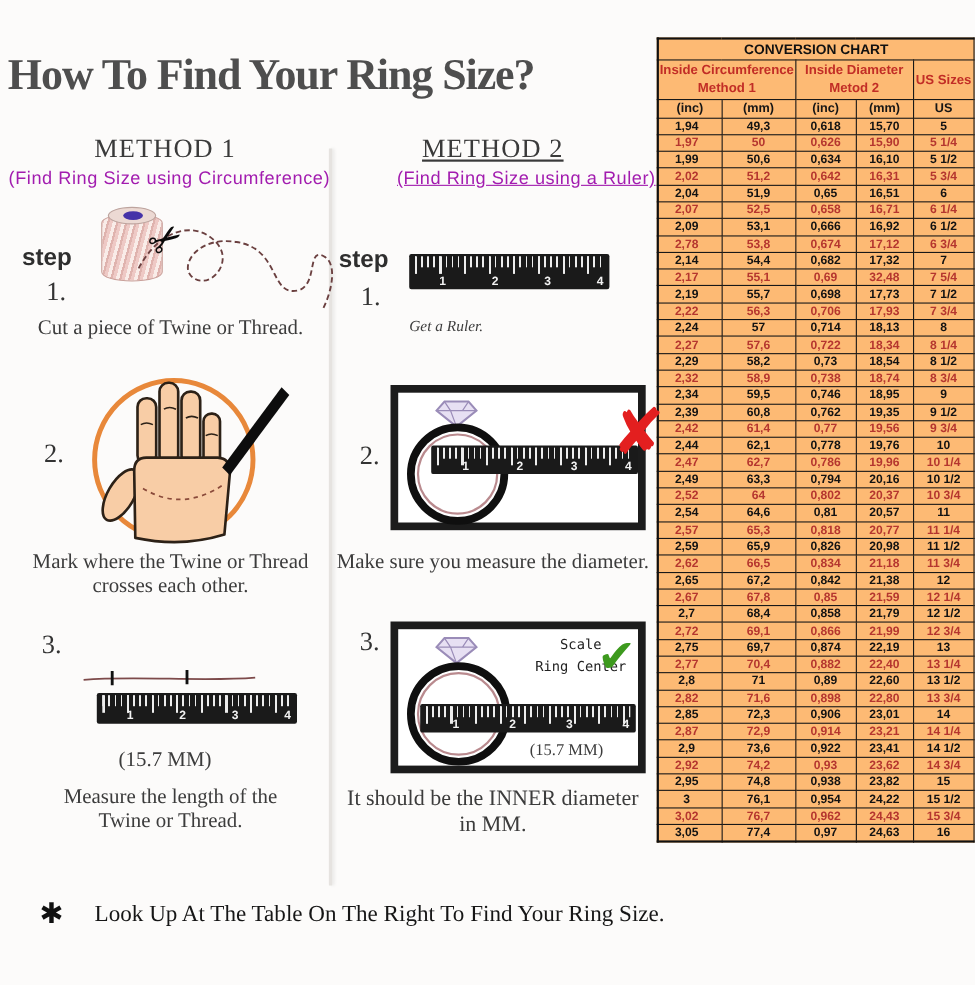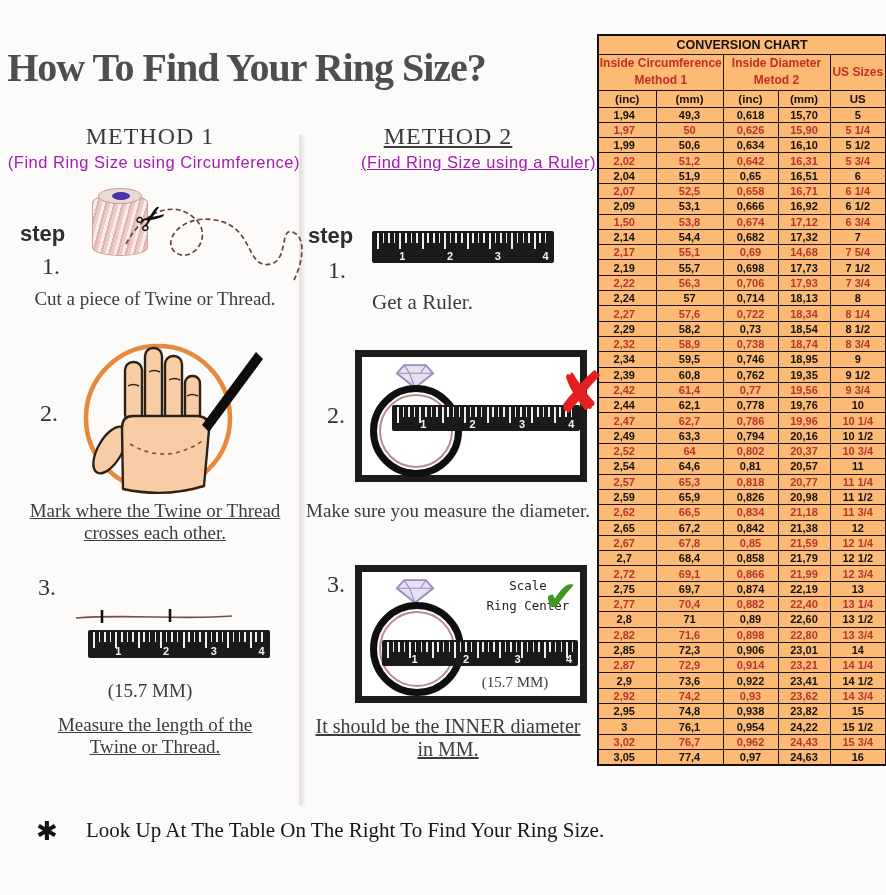--- a/index.html
+++ b/index.html
@@ -17,21 +17,21 @@
   .m1 { left:0;   width:300px; }
   .m2 { left:300px; width:296px;text-decoration:underline; }
 
   .divider { left:299px; top:135px; width:3px; height:670px;
     background:#e6e3e0; box-shadow:2px 0 3px rgba(0,0,0,0.08); }
 
   .step-label { font-family:"Liberation Sans",sans-serif; font-weight:bold;
     font-size:22px; color:#2e2e2e; }
   .step-num { font-size:24px; color:#333; }
   .step-text { text-align:center; font-size:19px; color:#3c3c3c; }
-  .preline { white-space:pre-line;text-decoration:underline; }
+  .preline { white-space:pre-line; }
 
   
   .ruler { position:absolute; background:#1a1a1a; border-radius:2px; }
   .ruler .ticks-small { position:absolute; left:5px; right:5px; top:2px; height:10px;
     background:repeating-linear-gradient(90deg,#ededed 0 1.5px, transparent 1.5px 5.6px); }
   .ruler .ticks-tall { position:absolute; left:5px; right:5px; top:2px; height:16px;
     background:repeating-linear-gradient(90deg,#ededed 0 2px, transparent 2px 22.4px); }
   .ruler .nums { position:absolute; left:15%; right:3%; bottom:1px; display:flex;
     justify-content:space-between; font-family:"Liberation Sans",sans-serif;
     font-weight:bold; font-size:11px; color:#f2f2f2; }
@@ -152,21 +152,21 @@
     <div class="ticks-small"></div>
     <div class="ticks-tall"></div>
     <div class="nums">
       <span>1</span>
       <span>2</span>
       <span>3</span>
       <span>4</span>
     </div>
   </div>
 <div class="abs step-num" style="left:328px; top:257px;">1.</div>
-<div class="abs step-text" style="left:372px; top:290px; width:160px; text-align:left; font-size:21px;">Get a Ruler.</div>
+<div class="abs step-text" style="left:372px; top:290px; width:160px; text-align:left; font-size:14px;font-style:italic;">Get a Ruler.</div>
 
 <div class="abs step-num" style="left:327px; top:402px;">2.</div>
 <div class="abs frame" style="left:355px; top:350px; width:232px; height:132px;">
   <svg class="abs" style="left:33px; top:5px;" width="40" height="28" viewBox="0 0 44 30">
     <path d="M10,3 L34,3 L42,12 L22,28 L2,12 Z" fill="#e7e0f3" stroke="#9a8cb8" stroke-width="2"></path>
     <path d="M2,12 L42,12 M10,3 L16,12 L22,28 M34,3 L28,12" fill="none" stroke="#9a8cb8" stroke-width="1.2"></path>
   </svg>
   <div class="ring" style="left:8px; top:28px; width:92px; height:92px;"></div>
   <div class="ruler" style="left:30px; top:48px; width:188px; height:26px;">
       <div class="ticks-small"></div>
@@ -282,38 +282,38 @@
           <td class="cell">6 1/4</td>
         </tr>
         <tr>
           <td class="cell c0">2,09</td>
           <td class="cell">53,1</td>
           <td class="cell">0,666</td>
           <td class="cell">16,92</td>
           <td class="cell">6 1/2</td>
         </tr>
         <tr class="red-row">
-          <td class="cell c0">1,50</td>
+          <td class="cell c0">2,78</td>
           <td class="cell">53,8</td>
           <td class="cell">0,674</td>
           <td class="cell">17,12</td>
           <td class="cell">6 3/4</td>
         </tr>
         <tr>
           <td class="cell c0">2,14</td>
           <td class="cell">54,4</td>
           <td class="cell">0,682</td>
           <td class="cell">17,32</td>
           <td class="cell">7</td>
         </tr>
         <tr class="red-row">
           <td class="cell c0">2,17</td>
           <td class="cell">55,1</td>
           <td class="cell">0,69</td>
-          <td class="cell">14,68</td>
+          <td class="cell">32,48</td>
           <td class="cell">7 5/4</td>
         </tr>
         <tr>
           <td class="cell c0">2,19</td>
           <td class="cell">55,7</td>
           <td class="cell">0,698</td>
           <td class="cell">17,73</td>
           <td class="cell">7 1/2</td>
         </tr>
         <tr class="red-row">

